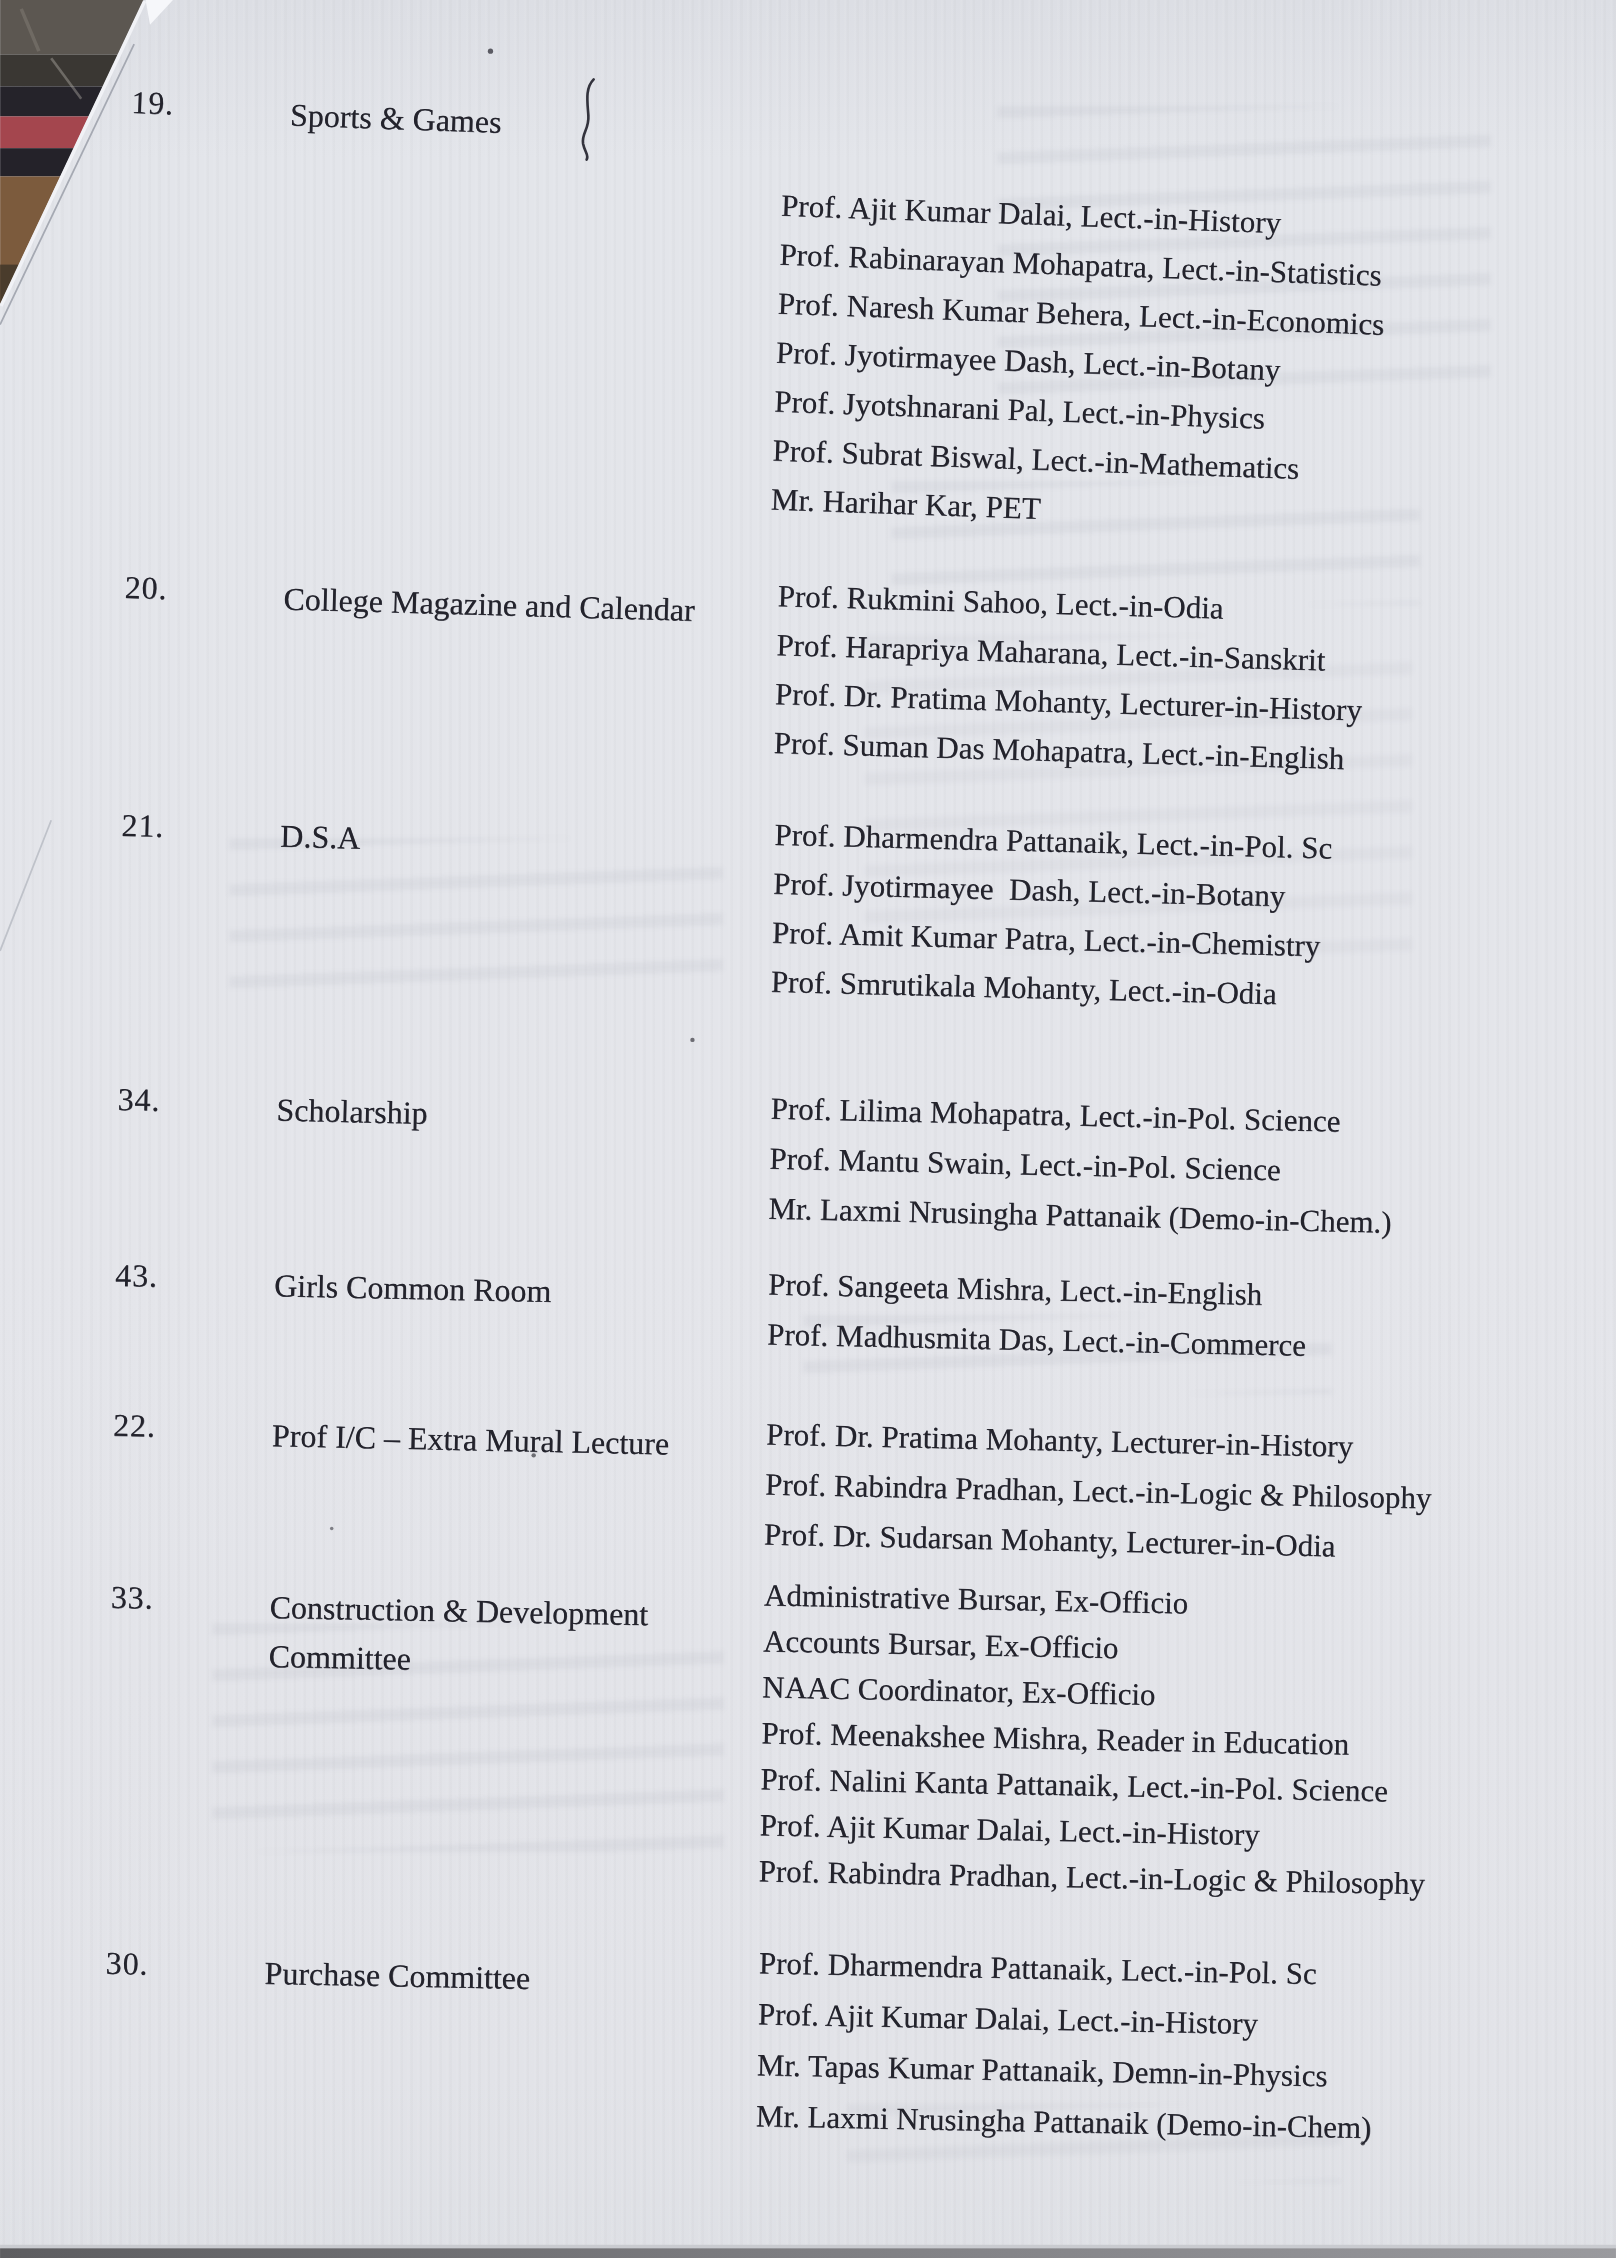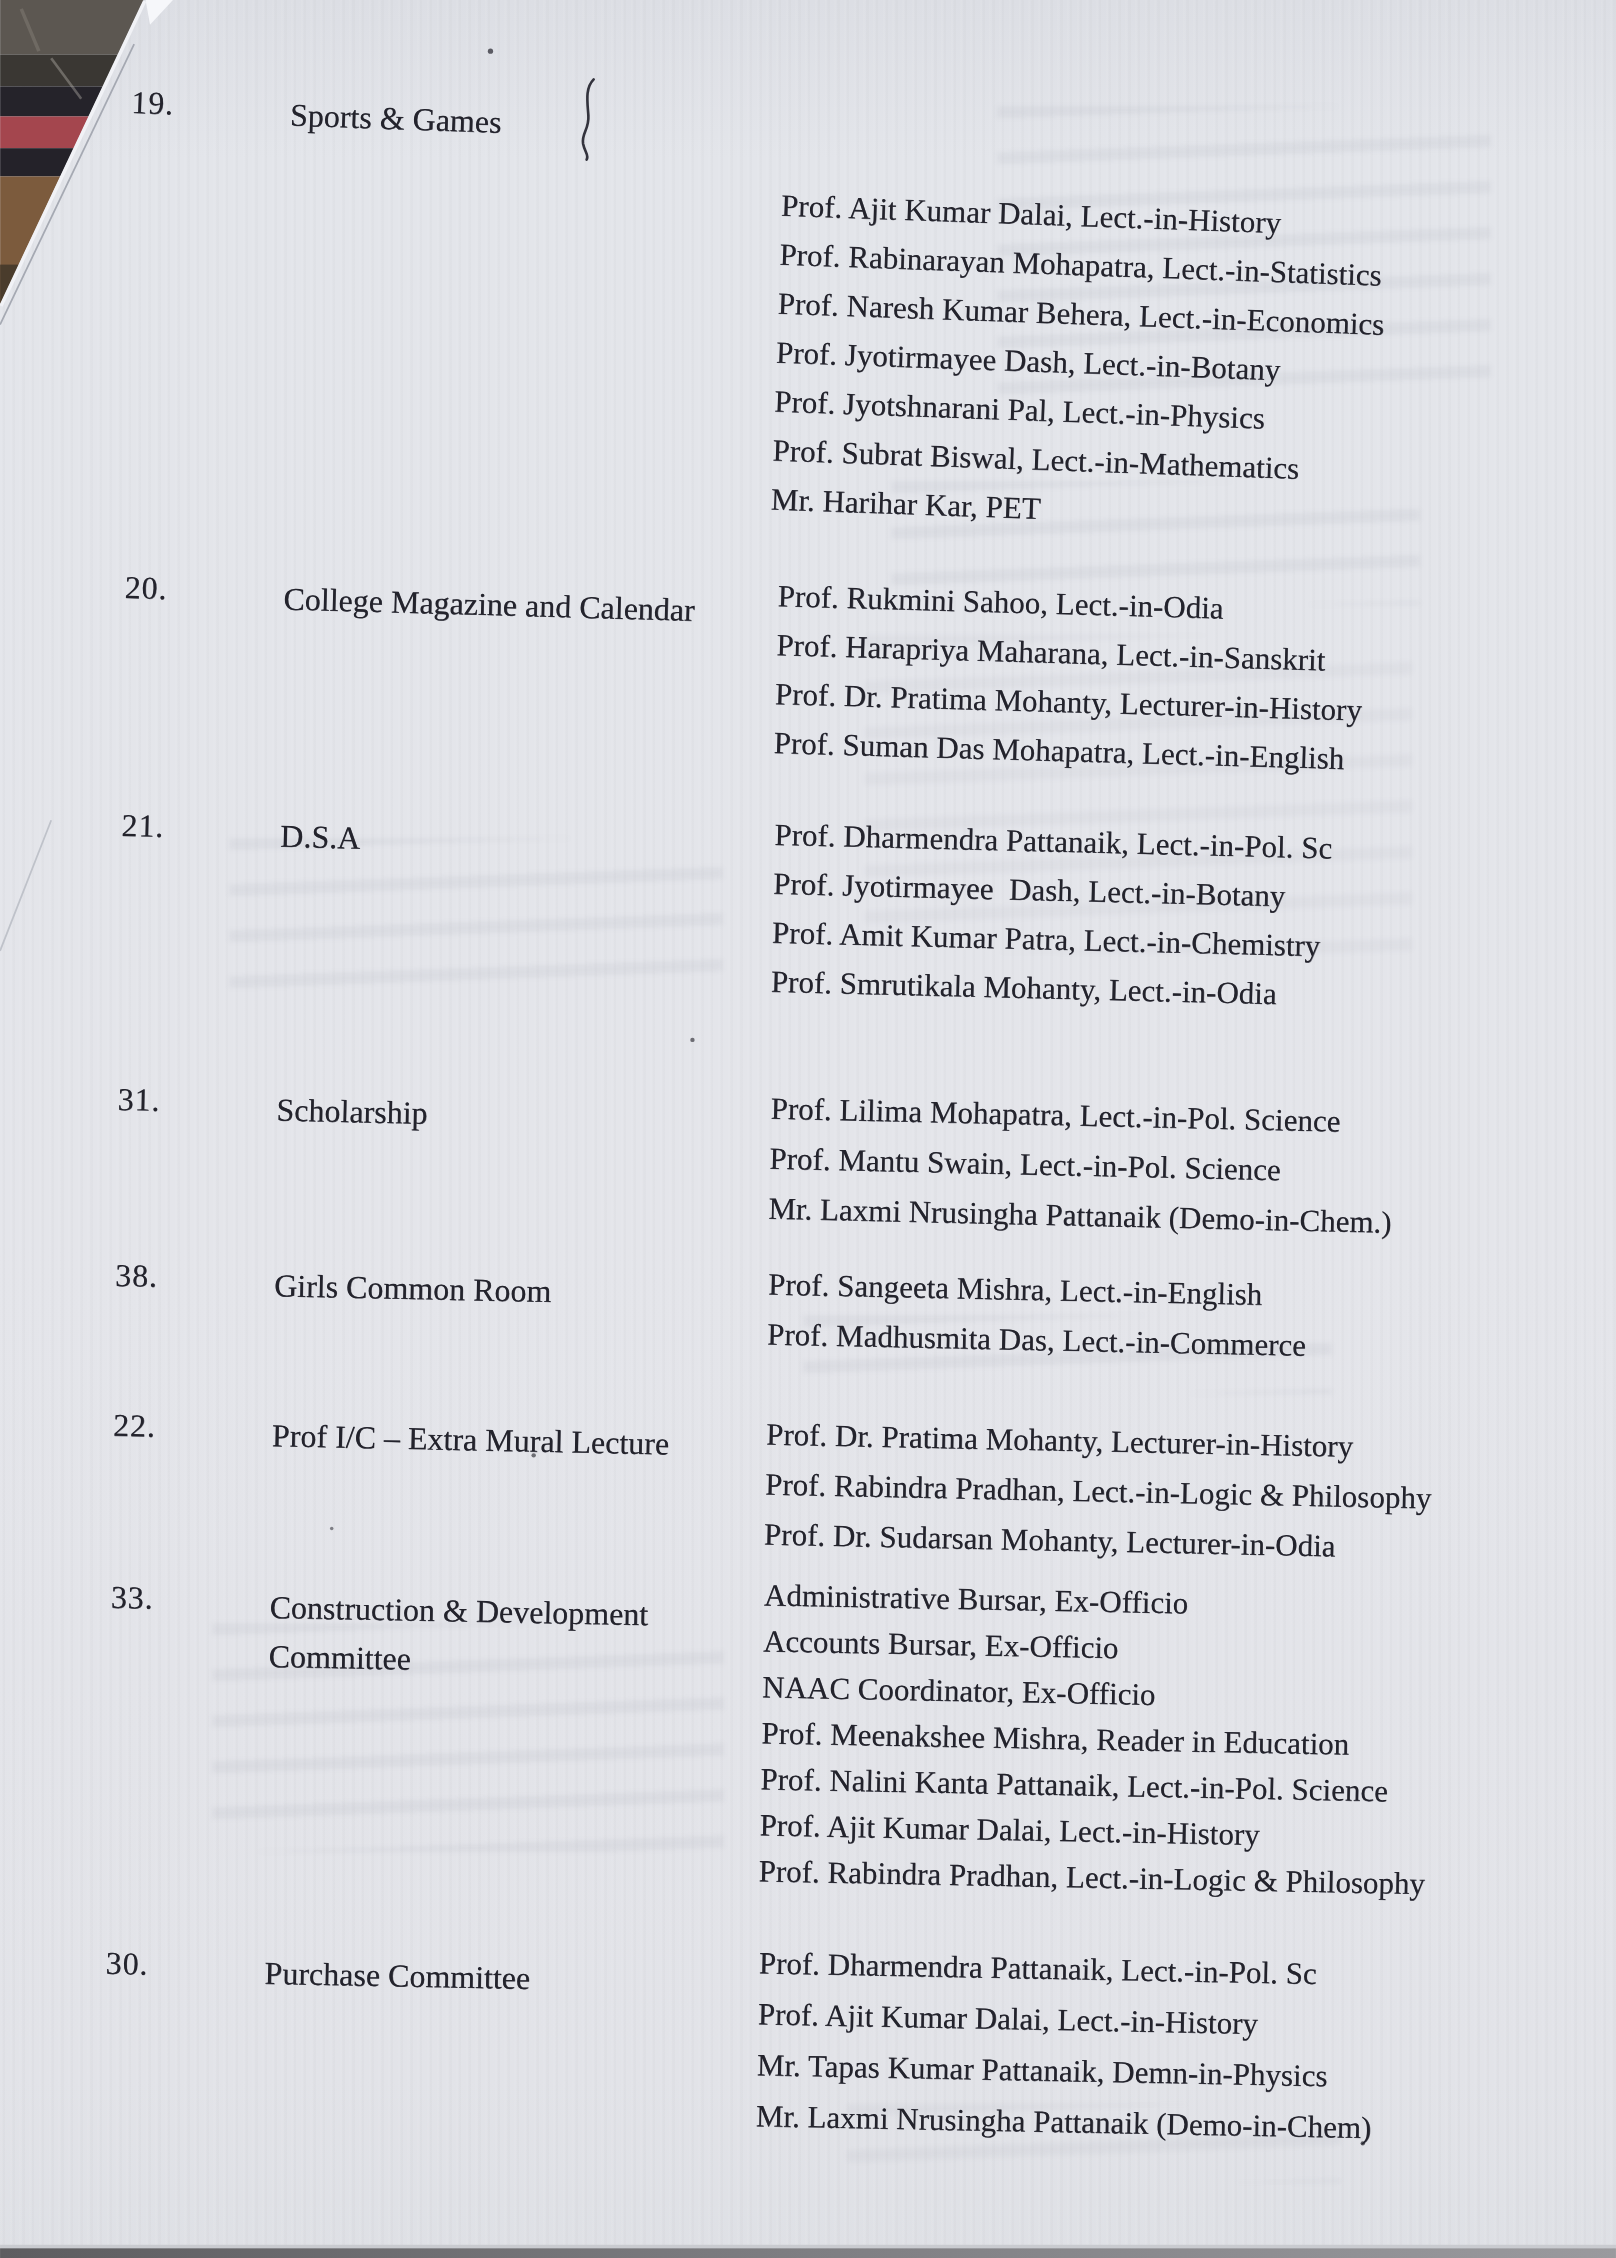--- a/index.html
+++ b/index.html
@@ -124,30 +124,30 @@
         <div class="num">21.</div>
         <div class="label">D.S.A</div>
         <div class="members" style="top: -13.2px; line-height: 49px;">
           <div class="mline">Prof. Dharmendra Pattanaik, Lect.-in-Pol. Sc</div>
           <div class="mline">Prof. Jyotirmayee  Dash, Lect.-in-Botany</div>
           <div class="mline">Prof. Amit Kumar Patra, Lect.-in-Chemistry</div>
           <div class="mline">Prof. Smrutikala Mohanty, Lect.-in-Odia</div>
         </div>
       </div>
       <div class="row" style="top: 1081px; transform: rotate(0.5deg);">
-        <div class="num">31.</div>
+        <div class="num">34.</div>
         <div class="label">Scholarship</div>
         <div class="members" style="top: -12.4px; line-height: 50px;">
           <div class="mline">Prof. Lilima Mohapatra, Lect.-in-Pol. Science</div>
           <div class="mline">Prof. Mantu Swain, Lect.-in-Pol. Science</div>
           <div class="mline">Mr. Laxmi Nrusingha Pattanaik (Demo-in-Chem.)</div>
         </div>
       </div>
       <div class="row" style="top: 1257px; transform: rotate(0.4deg);">
-        <div class="num">38.</div>
+        <div class="num">43.</div>
         <div class="label">Girls Common Room</div>
         <div class="members" style="top: -10.6px; line-height: 50px;">
           <div class="mline">Prof. Sangeeta Mishra, Lect.-in-English</div>
           <div class="mline">Prof. Madhusmita Das, Lect.-in-Commerce</div>
         </div>
       </div>
       <div class="row" style="top: 1407px; transform: rotate(0.4deg);">
         <div class="num">22.</div>
         <div class="label">Prof I/C – Extra Mural Lecture</div>
         <div class="members" style="top: -10.6px; line-height: 50px;">

